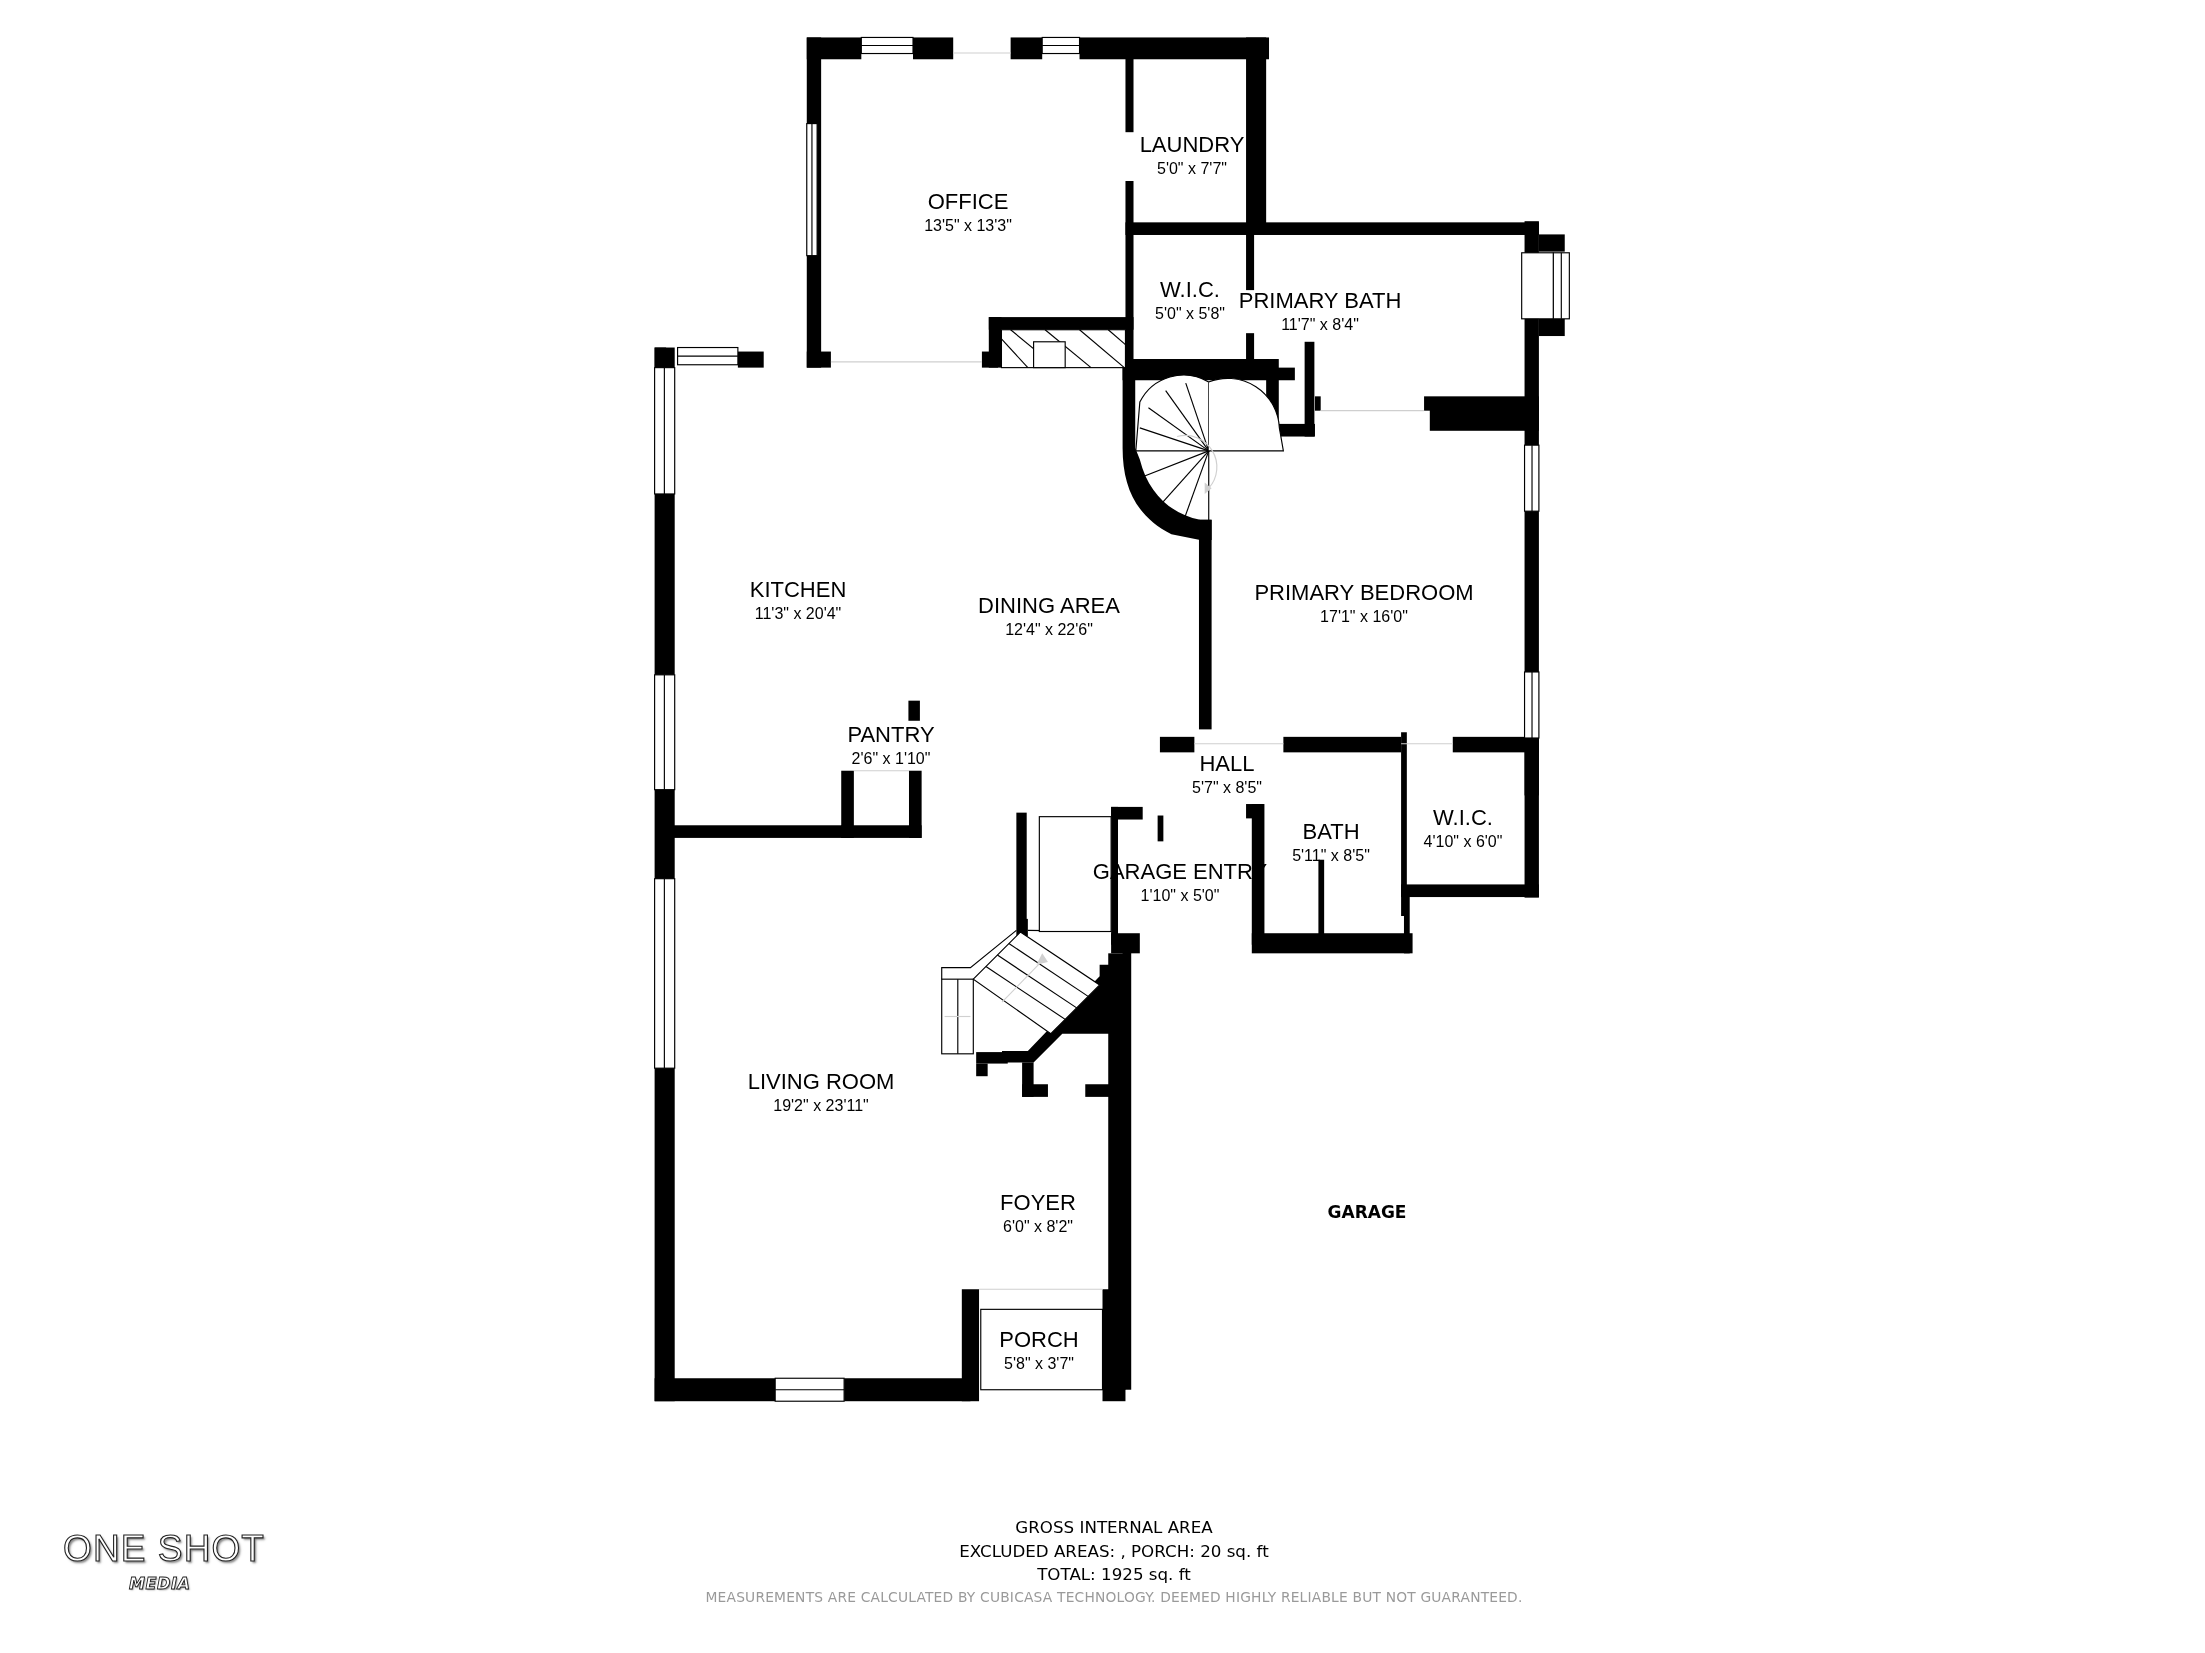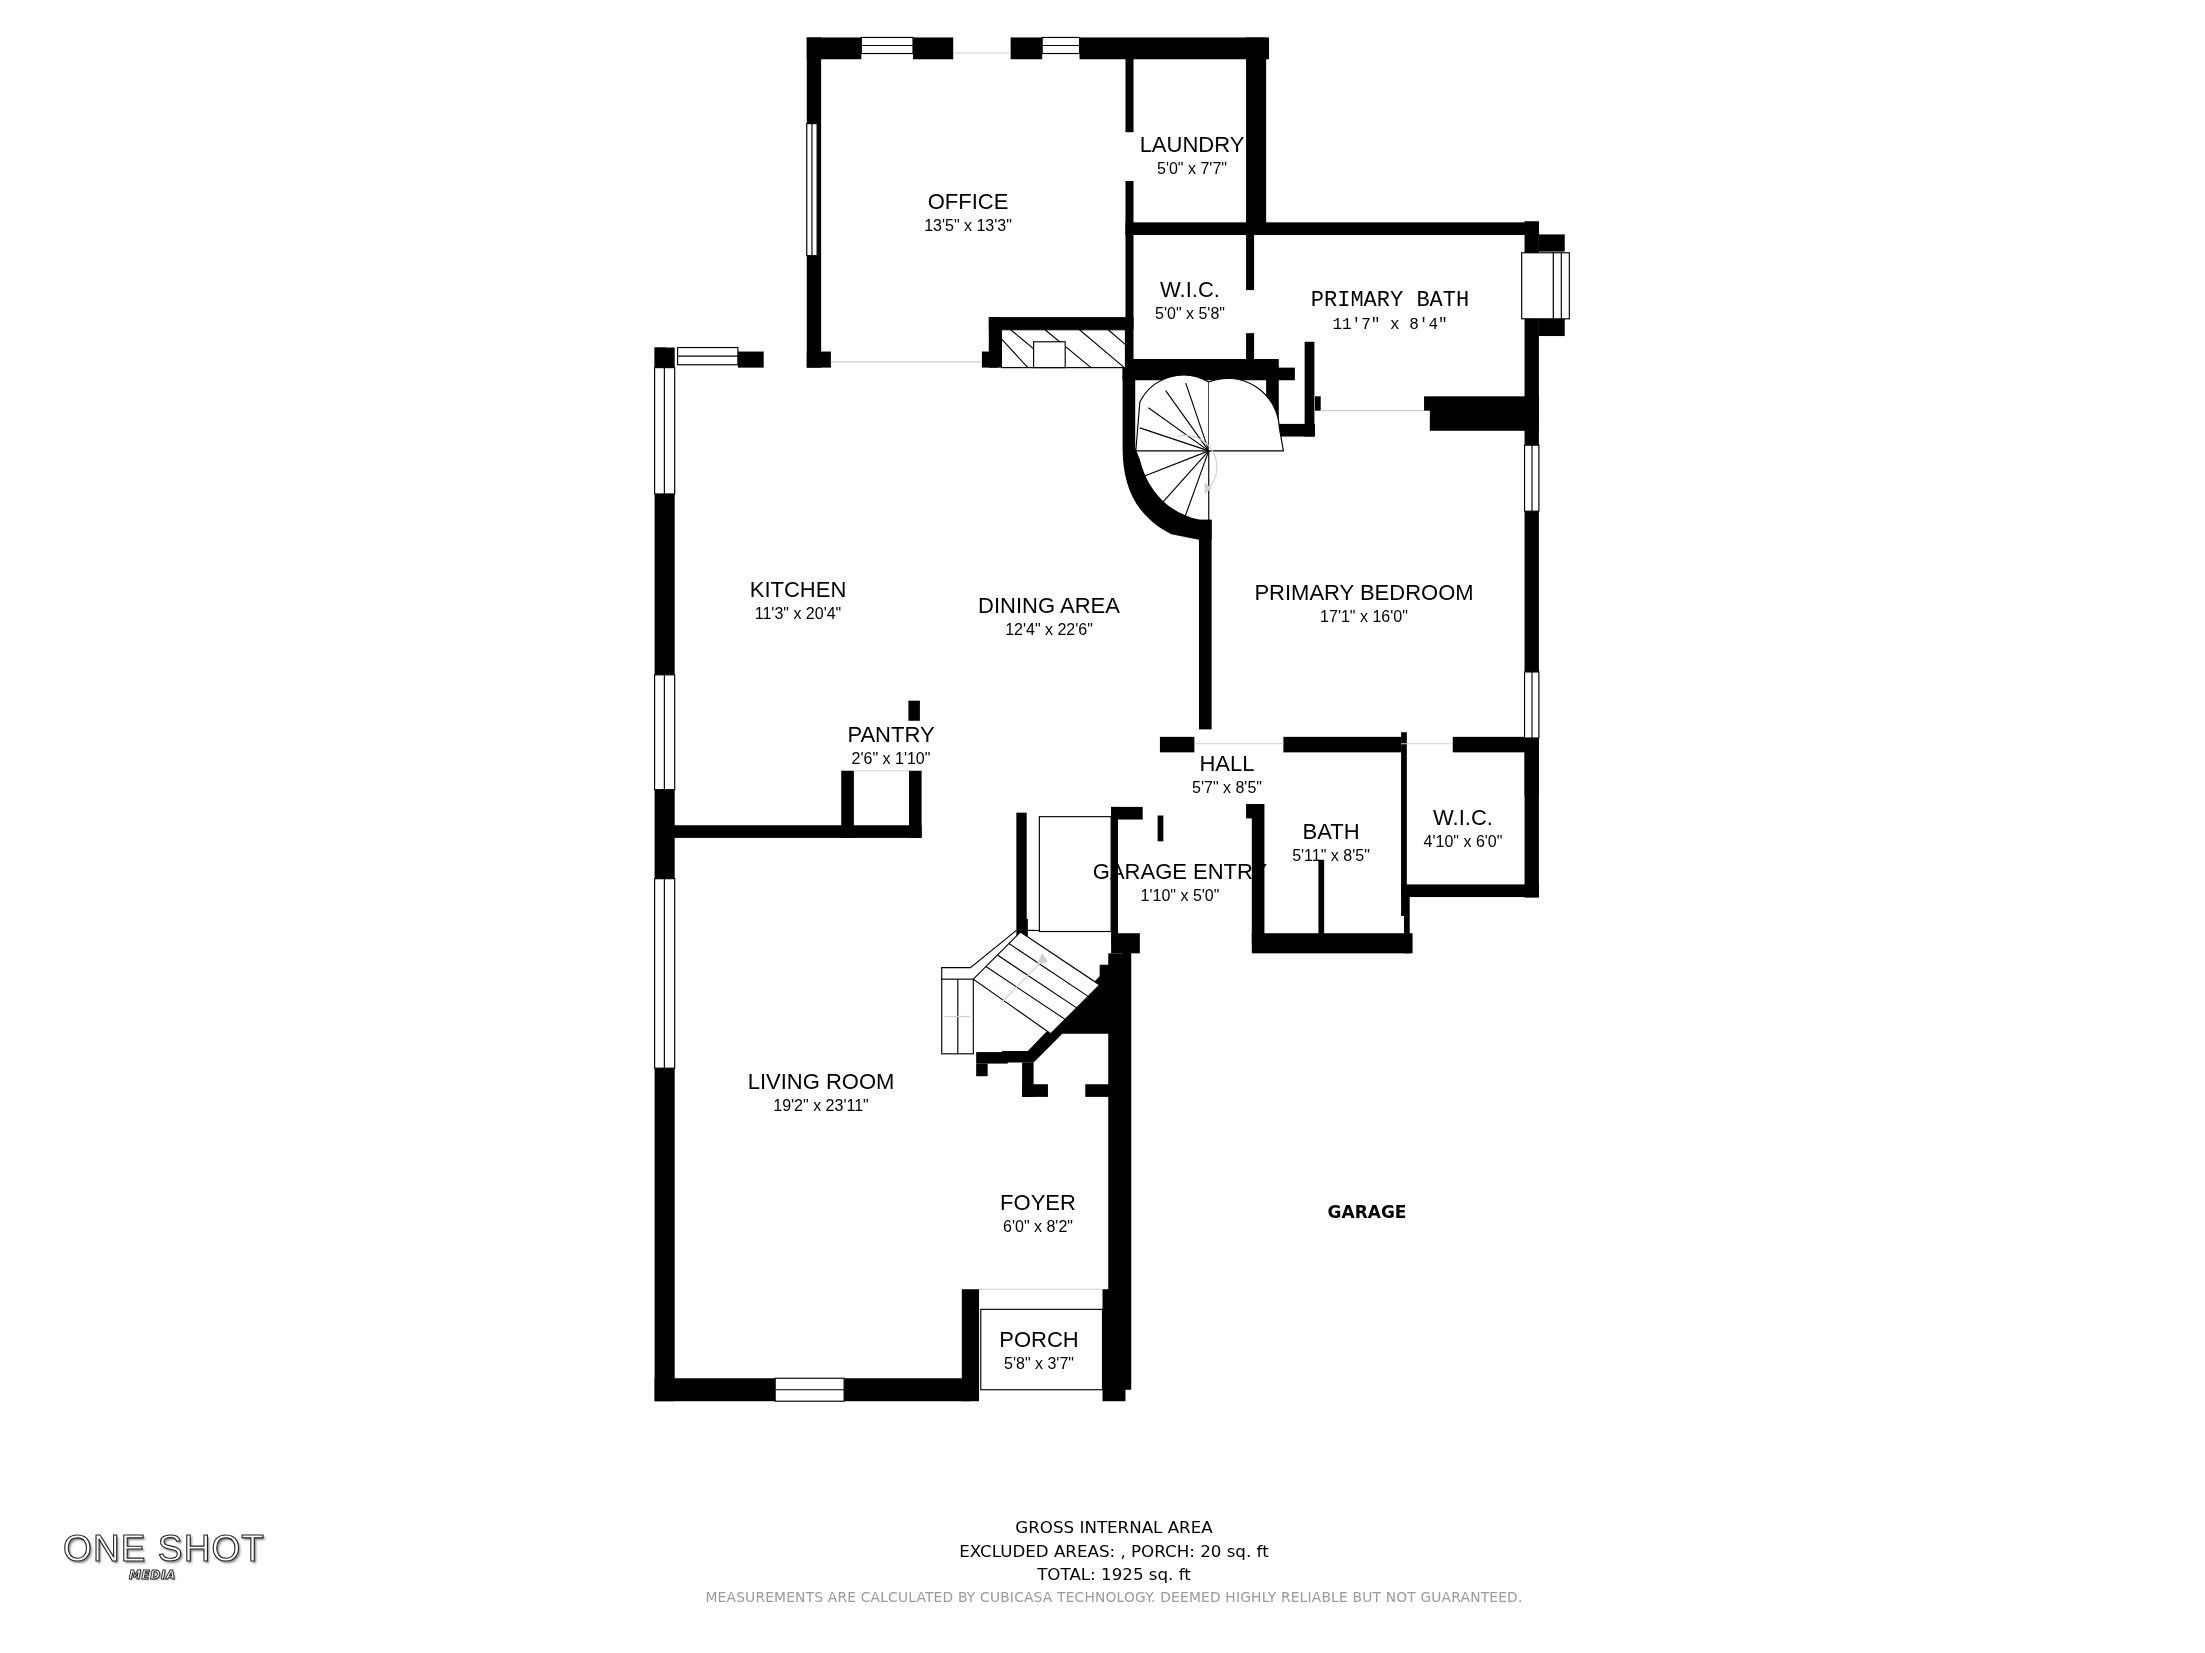--- a/index.html
+++ b/index.html
@@ -7,21 +7,21 @@
   #plan { position:absolute; left:0; top:0; width:2205px; height:1654px; }
   .room { position:absolute; text-align:center; transform:translate(-50%,-50%); white-space:nowrap; line-height:1.25; }
   .room .name { font-size:22px; display:block; }
   .room .dims { font-size:16px; display:block; }
   .garage-label { position:absolute; font-size:17px; font-weight:bold; transform:translate(-50%,-50%); font-family:"DejaVu Sans", sans-serif; }
   .footer { position:absolute; left:1114px; top:1516px; transform:translateX(-50%); text-align:center; font-family:"DejaVu Sans", sans-serif; }
   .footer .line { font-size:16.7px; line-height:23.5px; display:block; white-space:nowrap; }
   .footer .disclaimer { font-size:13.8px; color:#9a9a9a; margin-top:2.3px; display:block; white-space:nowrap; letter-spacing:0.2px; }
   .logo { position:absolute; left:63px; top:1528px; width:207px; height:69px; }
   .logo .brand { position:absolute; left:0; top:0; font-family:Liberation Sans, sans-serif; font-size:37px; color:#fff; -webkit-text-stroke:1.1px #222; letter-spacing:1.1px; text-shadow:1.7px 1.7px 2.3px rgba(0,0,0,0.5); white-space:nowrap; }
-  .logo .sub { position:absolute; left:66px; top:40px; font-family:"DejaVu Sans", sans-serif; font-style:italic; font-weight:bold; font-size:12px; color:#fff; -webkit-text-stroke:0.9px #222; text-shadow:1.1px 1.1px 1.7px rgba(0,0,0,0.5); letter-spacing:0.6px; }
+  .logo .sub { position:absolute; left:66px; top:46px; font-family:"DejaVu Sans", sans-serif; font-style:italic; font-weight:bold; font-size:16px; color:#fff; -webkit-text-stroke:0.9px #222; text-shadow:1.1px 1.1px 1.7px rgba(0,0,0,0.5); letter-spacing:0.6px; }
 </style>
 </head>
 <body>
 
 <svg id="plan" viewBox="0 0 3840 2880" xmlns="http://www.w3.org/2000/svg">
   <g fill="#000">
 
     <rect x="1405" y="65" width="25" height="575"></rect>
     <rect x="1405" y="65" width="95" height="38"></rect>
     <rect x="1590" y="65" width="70" height="38"></rect>
@@ -191,21 +191,21 @@
   <span class="dims">13'5" x 13'3"</span>
 </div>
 <div class="room" style="left:1192px;top:155px;">
   <span class="name">LAUNDRY</span>
   <span class="dims">5'0" x 7'7"</span>
 </div>
 <div class="room" style="left:1190px;top:300px;">
   <span class="name">W.I.C.</span>
   <span class="dims">5'0" x 5'8"</span>
 </div>
-<div class="room" style="left:1390px;top:311px;font-family:Liberation Mono, monospace;">
+<div class="room" style="left:1320px;top:311px;">
   <span class="name">PRIMARY BATH</span>
   <span class="dims">11'7" x 8'4"</span>
 </div>
 <div class="room" style="left:798px;top:600px;">
   <span class="name">KITCHEN</span>
   <span class="dims">11'3" x 20'4"</span>
 </div>
 <div class="room" style="left:1049px;top:616px;">
   <span class="name">DINING AREA</span>
   <span class="dims">12'4" x 22'6"</span>

